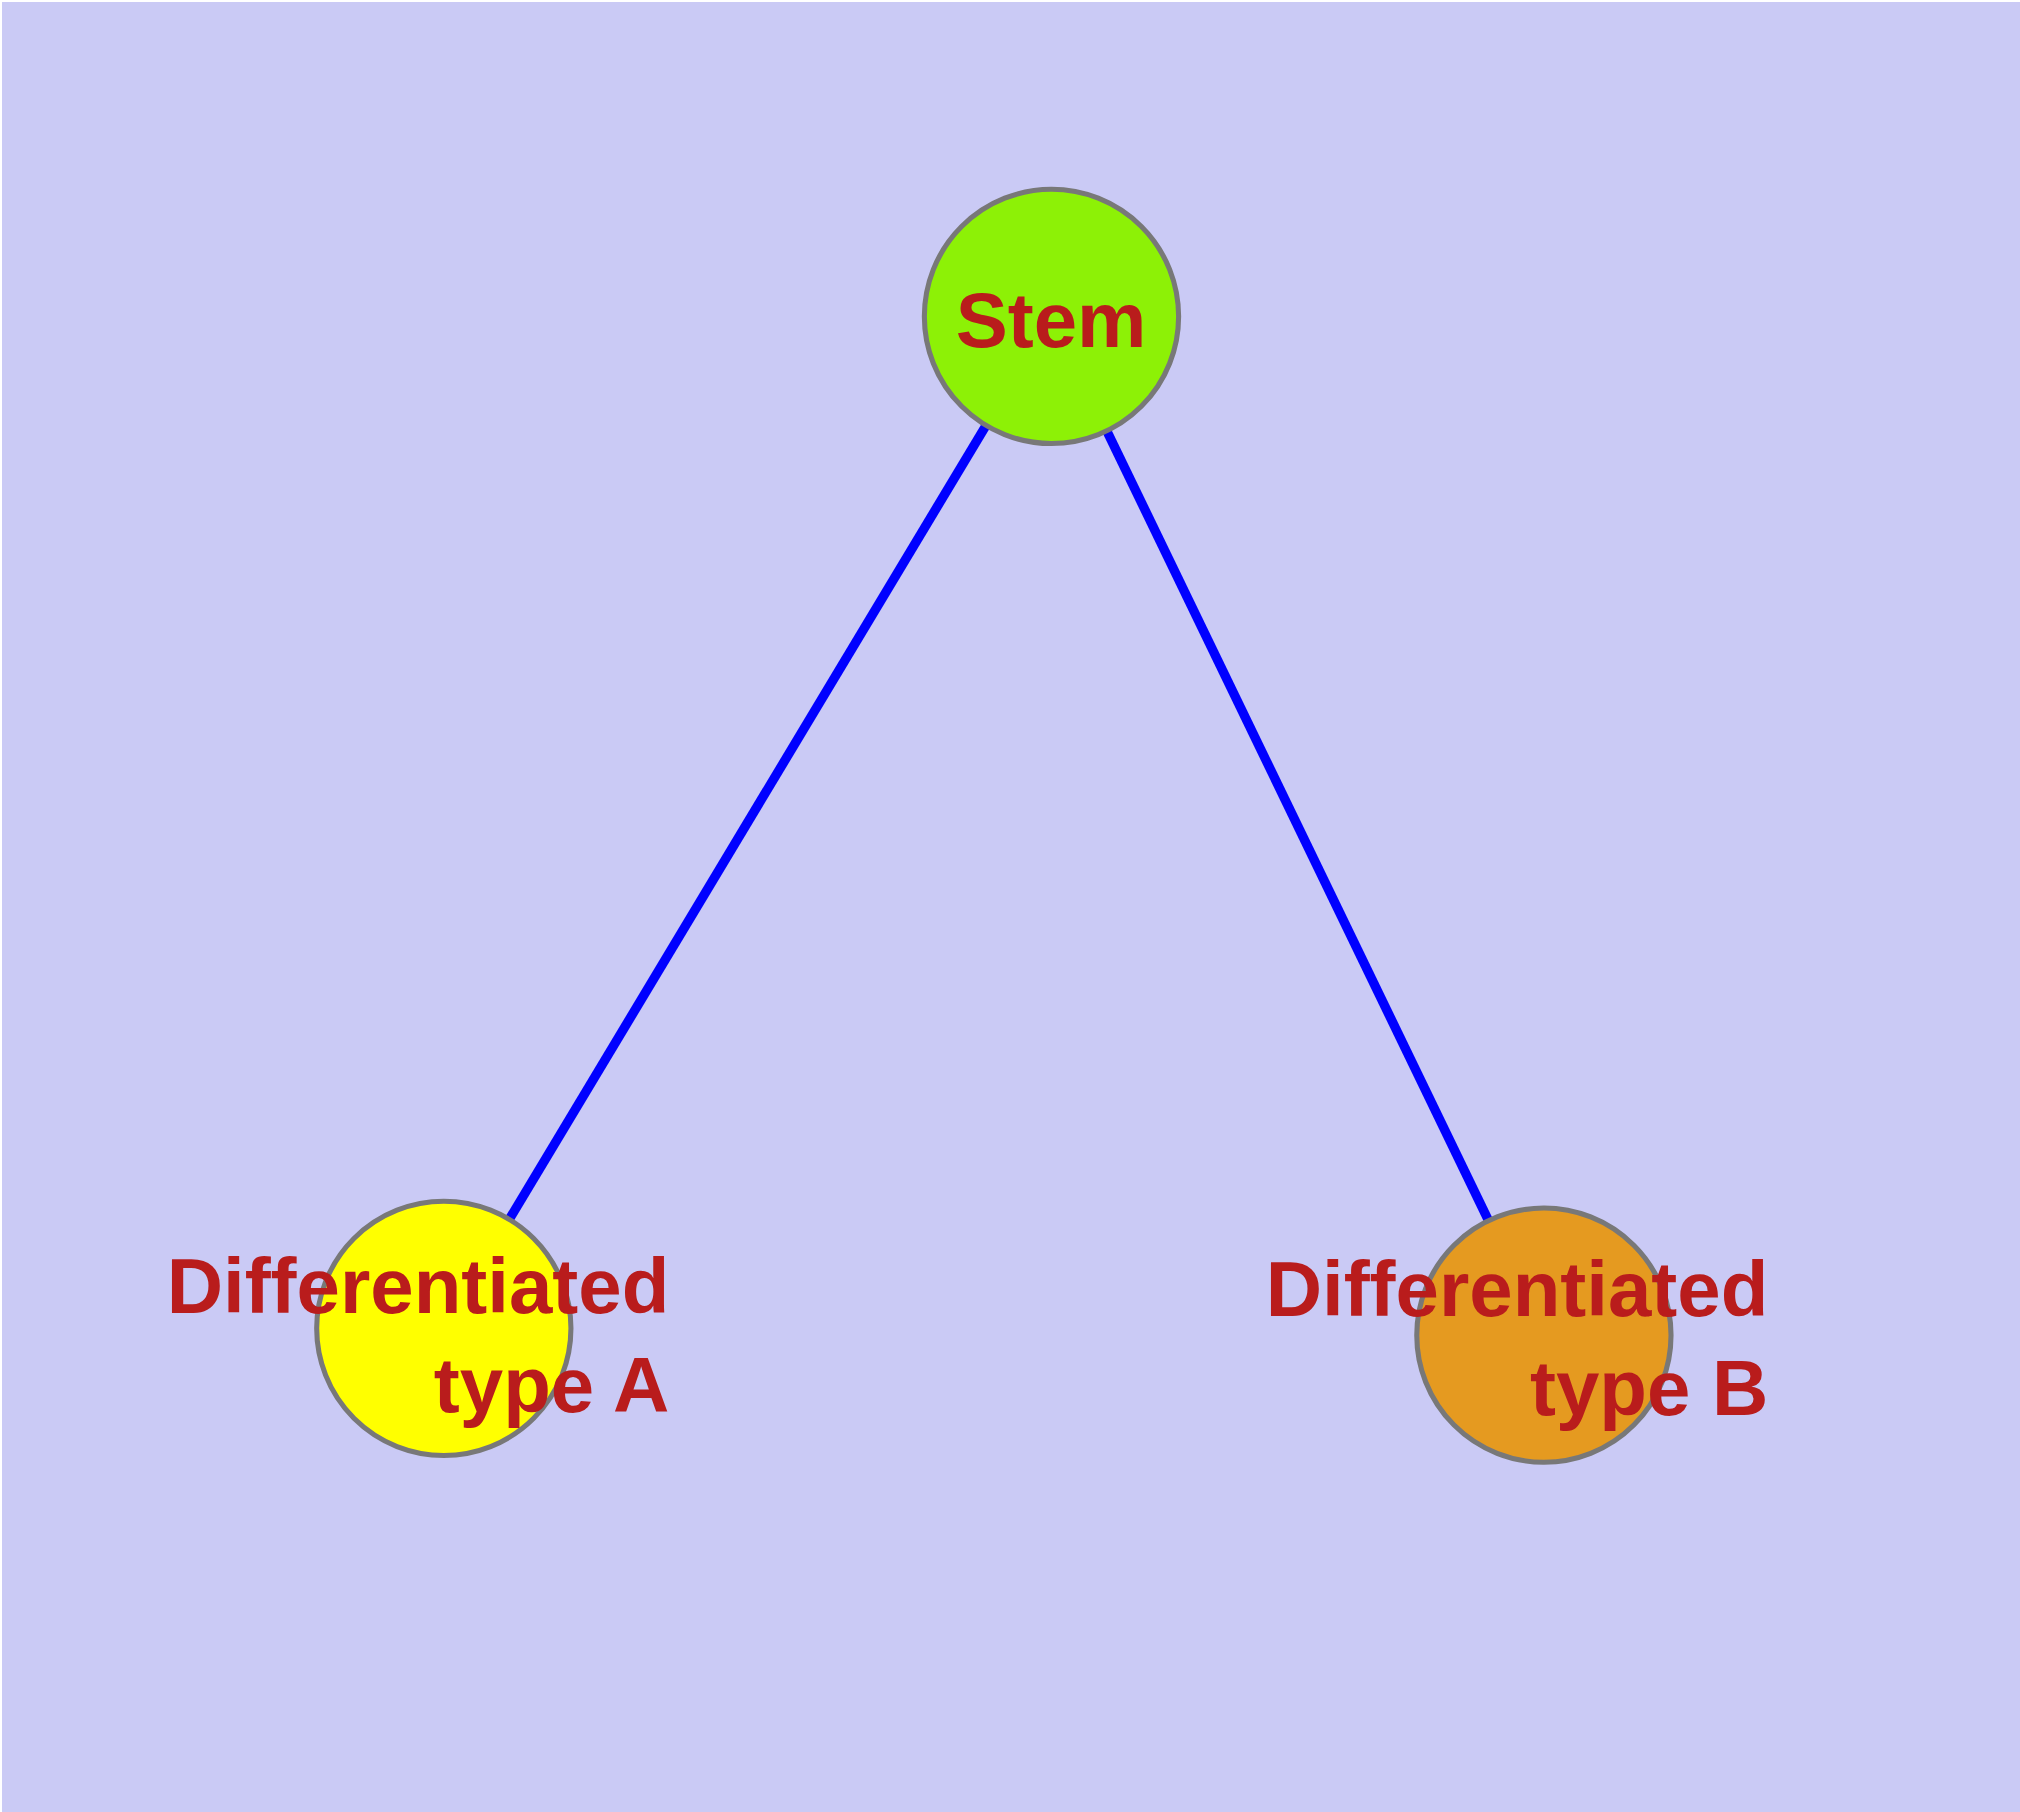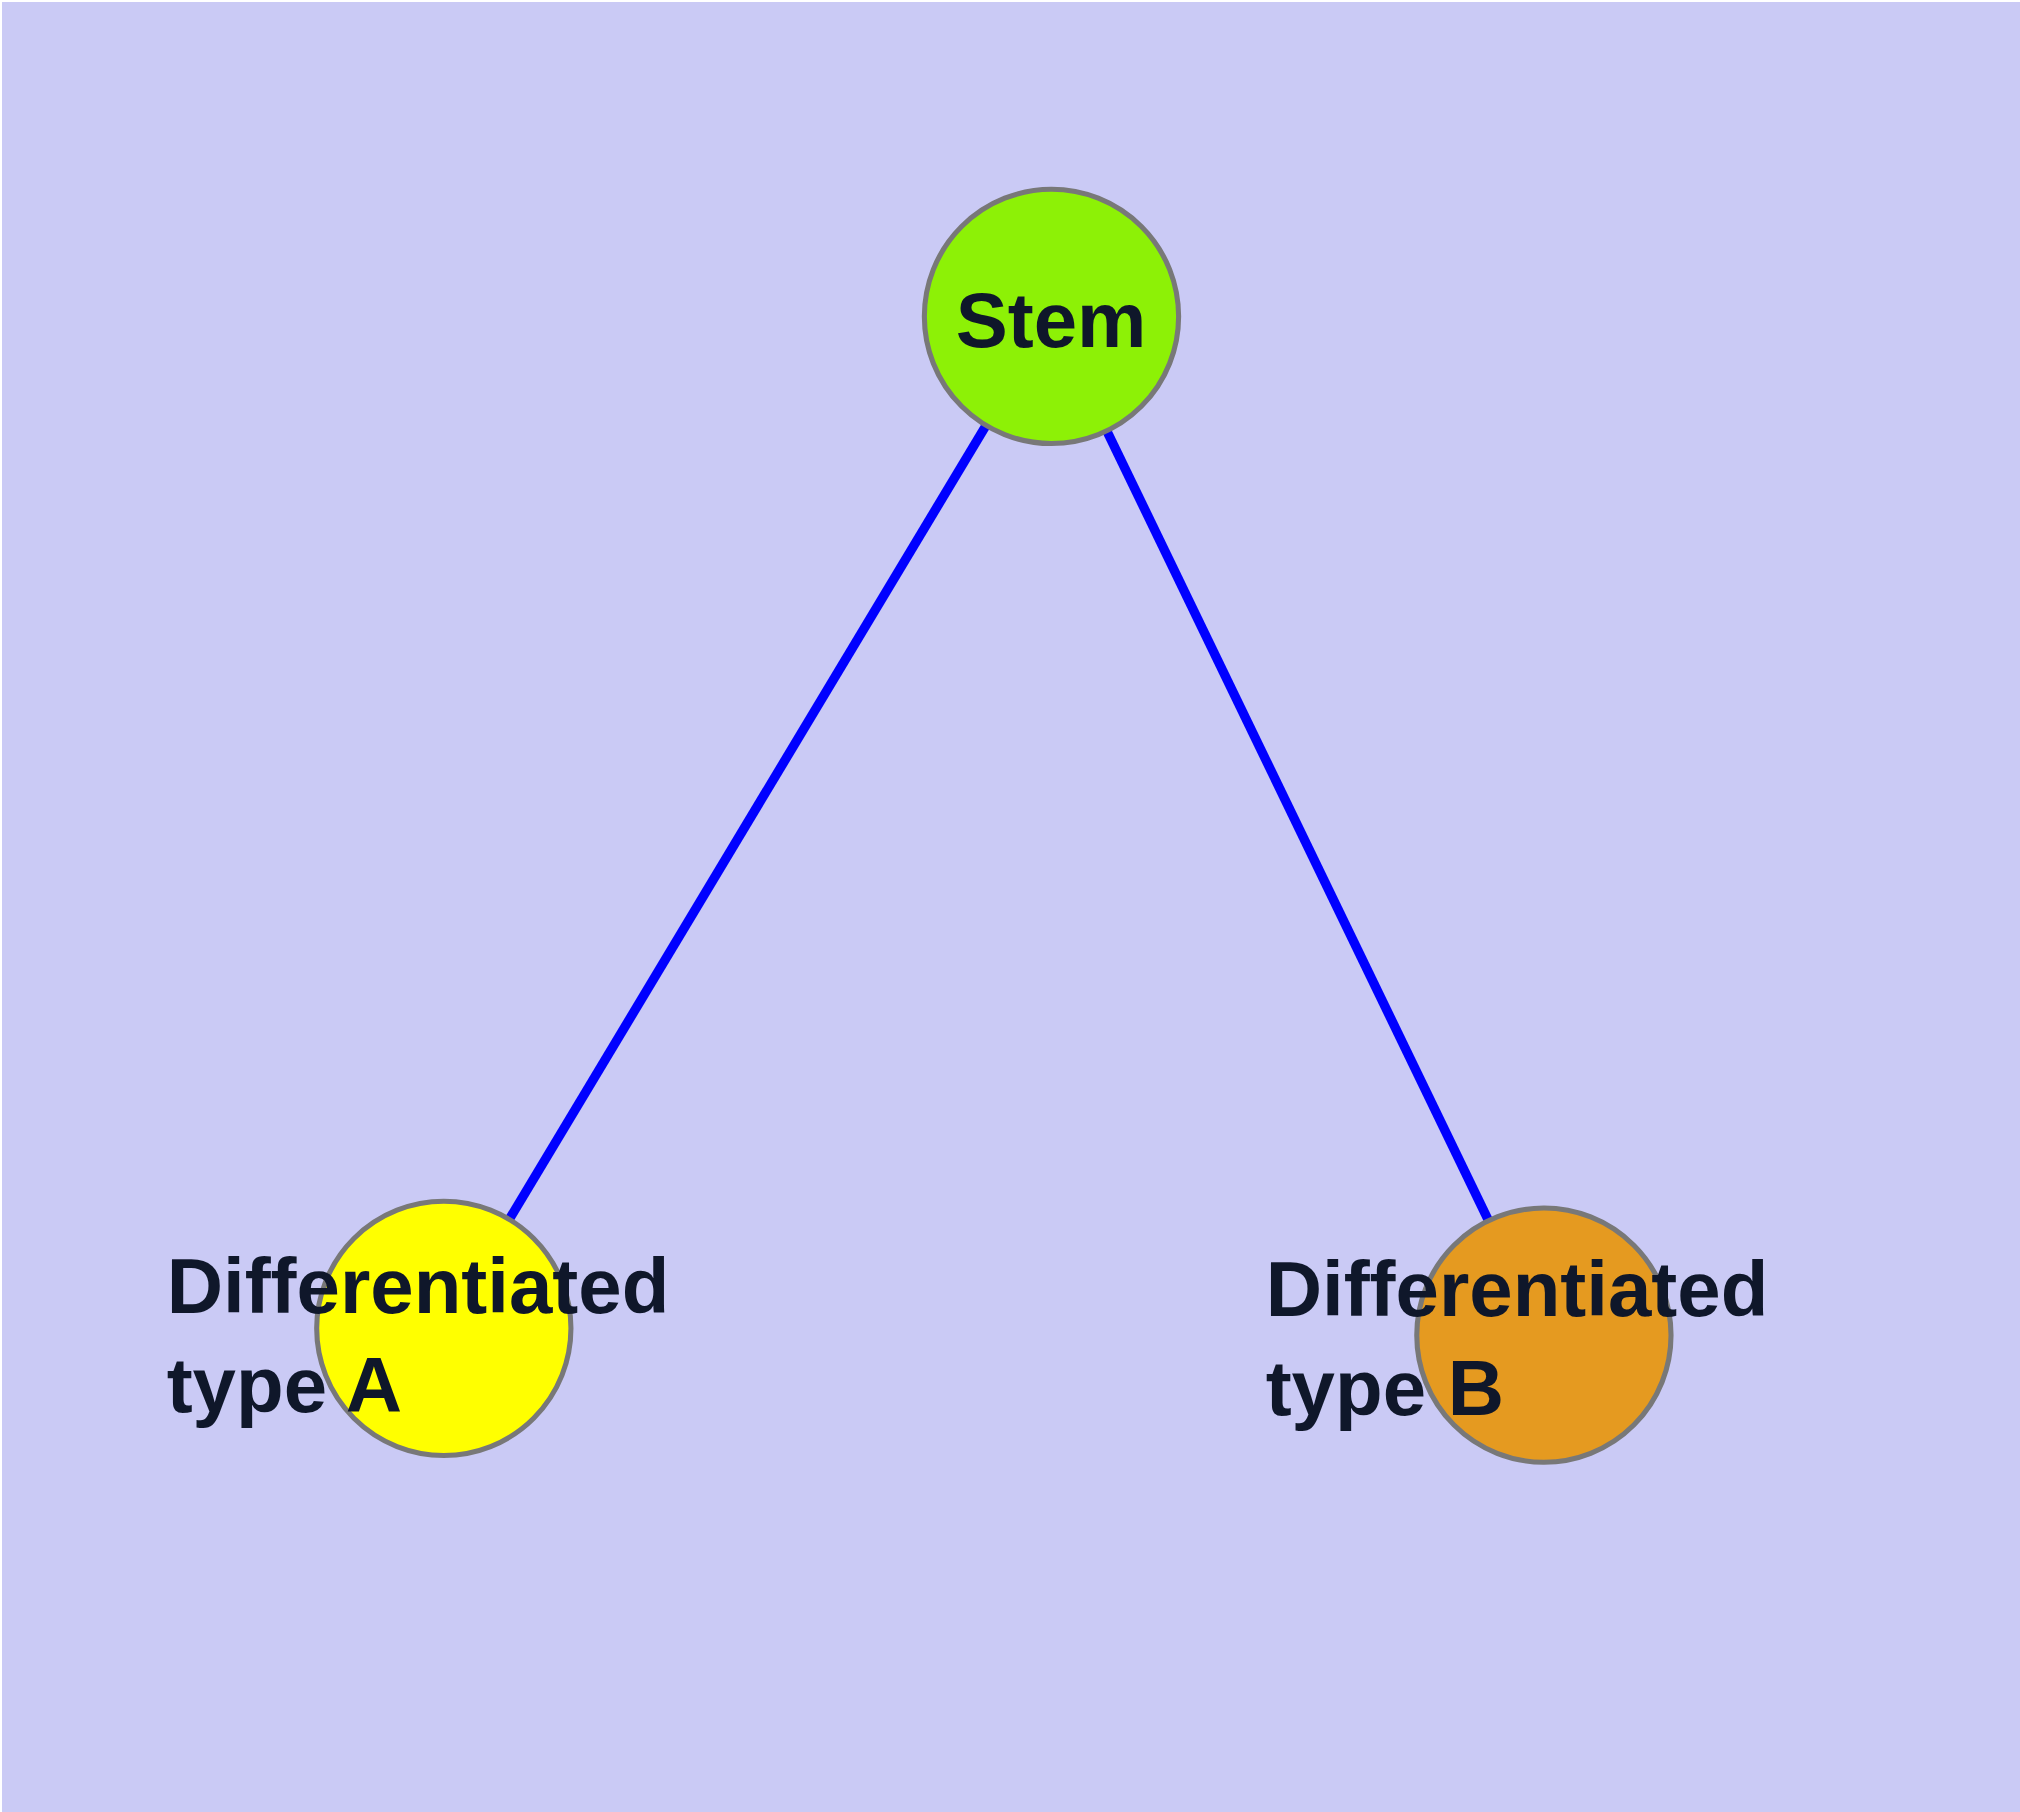--- a/index.html
+++ b/index.html
@@ -28,23 +28,23 @@
   }
   .node {
     stroke: #787878;
     stroke-width: 6px;
   }
   .label {
     position: absolute;
     transform: translate(-50%, -50%);
     font-size: 78px;
     font-weight: bold;
-    color: #0f172a;
+    color: #b91c1c;
     line-height: 99px;
-    text-align: left;
+    text-align: right;
     white-space: pre-line;
   }
   .label-stem   { left: 1049px; top: 318px;  }
   .label-type-a { left: 416px;  top: 1334px; }
   .label-type-b { left: 1515px; top: 1337px; }
 </style>
 </head>
 <body>
 
 <div class="canvas" style="background-color: rgb(202, 202, 245);">

